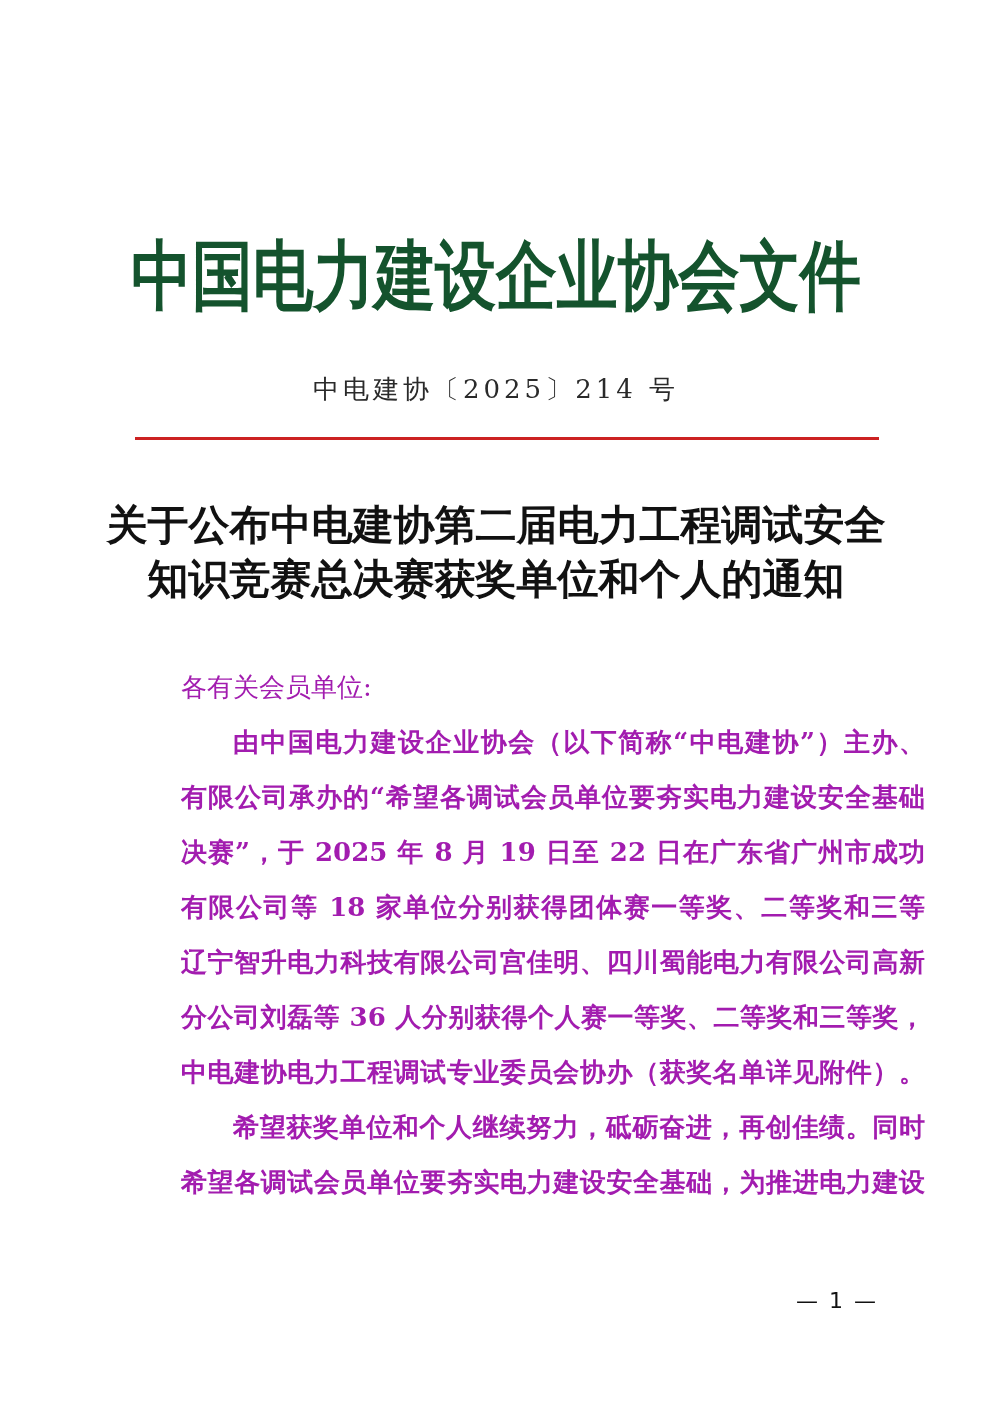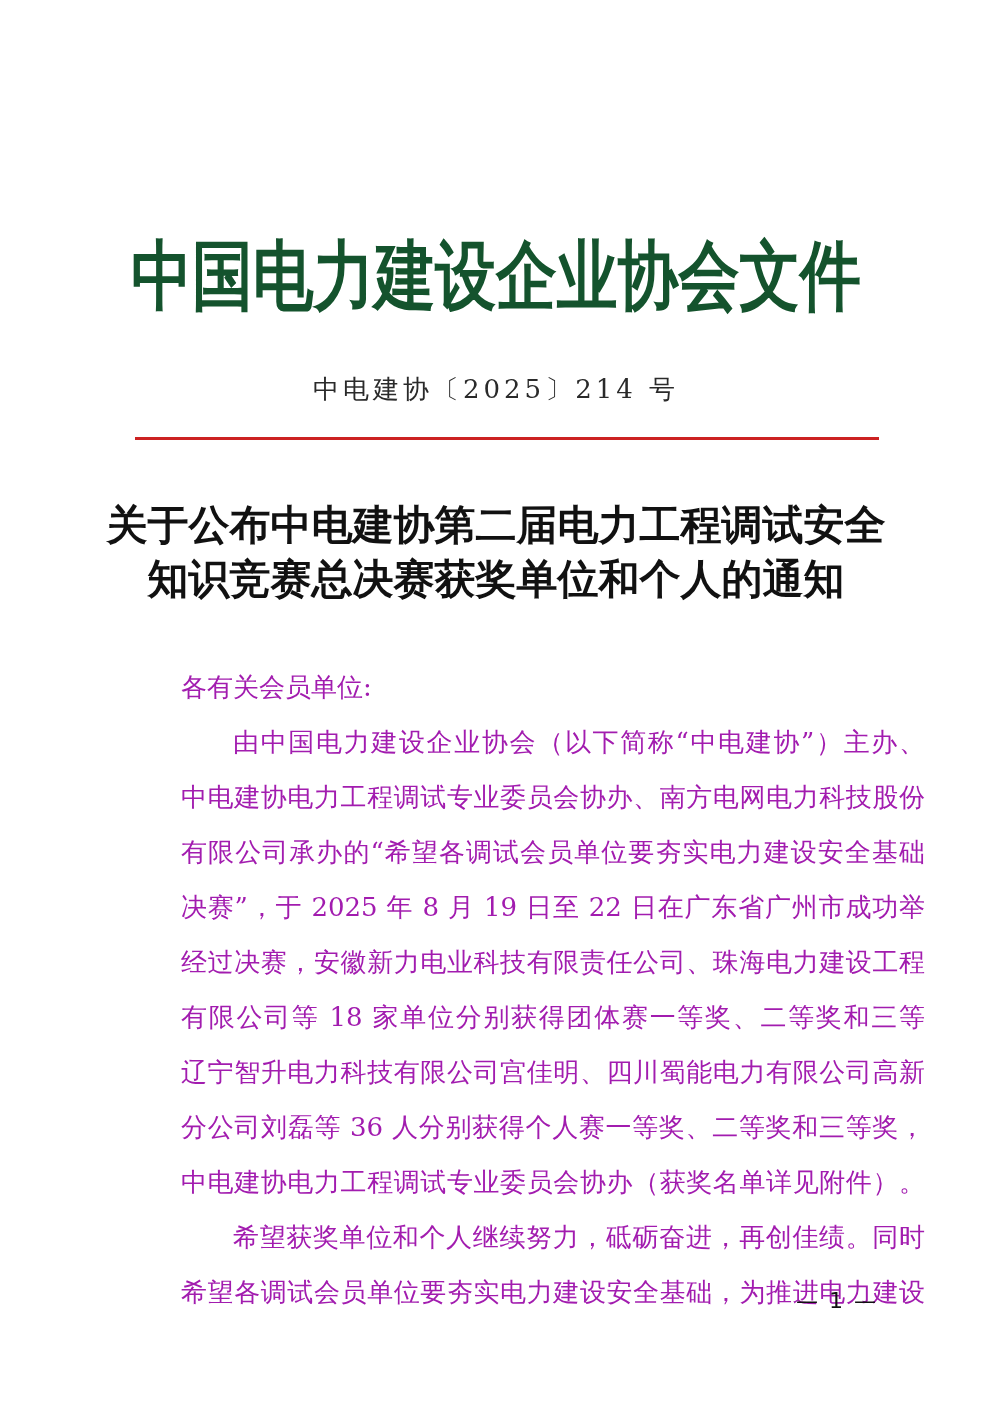--- a/index.html
+++ b/index.html
@@ -86,20 +86,21 @@
     height: 55px;
     line-height: 55px;
     white-space: nowrap;
     text-align: left;
   }
   .line.just {
     white-space: normal;
     text-align: justify;
     text-align-last: justify;
     overflow: hidden;
+    font-weight: bold;
   }
   .line.indent {
     padding-left: 52px;
   }
   .line.indent.just {
     width: 692px;
     margin-left: 52px;
     padding-left: 0;
   }
 
@@ -132,24 +133,22 @@
   <div class="red-divider"></div>
 
   <div class="doc-title">
     <div>关于公布中电建协第二届电力工程调试安全</div>
     <div>知识竞赛总决赛获奖单位和个人的通知</div>
   </div>
 
   <div class="body-text">
     <div class="line">各有关会员单位:</div>
     <div class="line indent just">由中国电力建设企业协会（以下简称“中电建协”）主办、</div>
-    <div class="line just">中电建协电力工程调试专业委员会协办、南方电网电力科技股份</div>
     <div class="line just">有限公司承办的“希望各调试会员单位要夯实电力建设安全基础</div>
     <div class="line just">决赛”，于 2025 年 8 月 19 日至 22 日在广东省广州市成功举办。</div>
-    <div class="line just">经过决赛，安徽新力电业科技有限责任公司、珠海电力建设工程</div>
     <div class="line just">有限公司等 18 家单位分别获得团体赛一等奖、二等奖和三等奖，</div>
     <div class="line just">辽宁智升电力科技有限公司宫佳明、四川蜀能电力有限公司高新</div>
     <div class="line just">分公司刘磊等 36 人分别获得个人赛一等奖、二等奖和三等奖，</div>
     <div class="line just">中电建协电力工程调试专业委员会协办（获奖名单详见附件）。</div>
     <div class="line indent just">希望获奖单位和个人继续努力，砥砺奋进，再创佳绩。同时</div>
     <div class="line just">希望各调试会员单位要夯实电力建设安全基础，为推进电力建设</div>
   </div>
 
   <div class="page-number">— 1 —</div>
 

